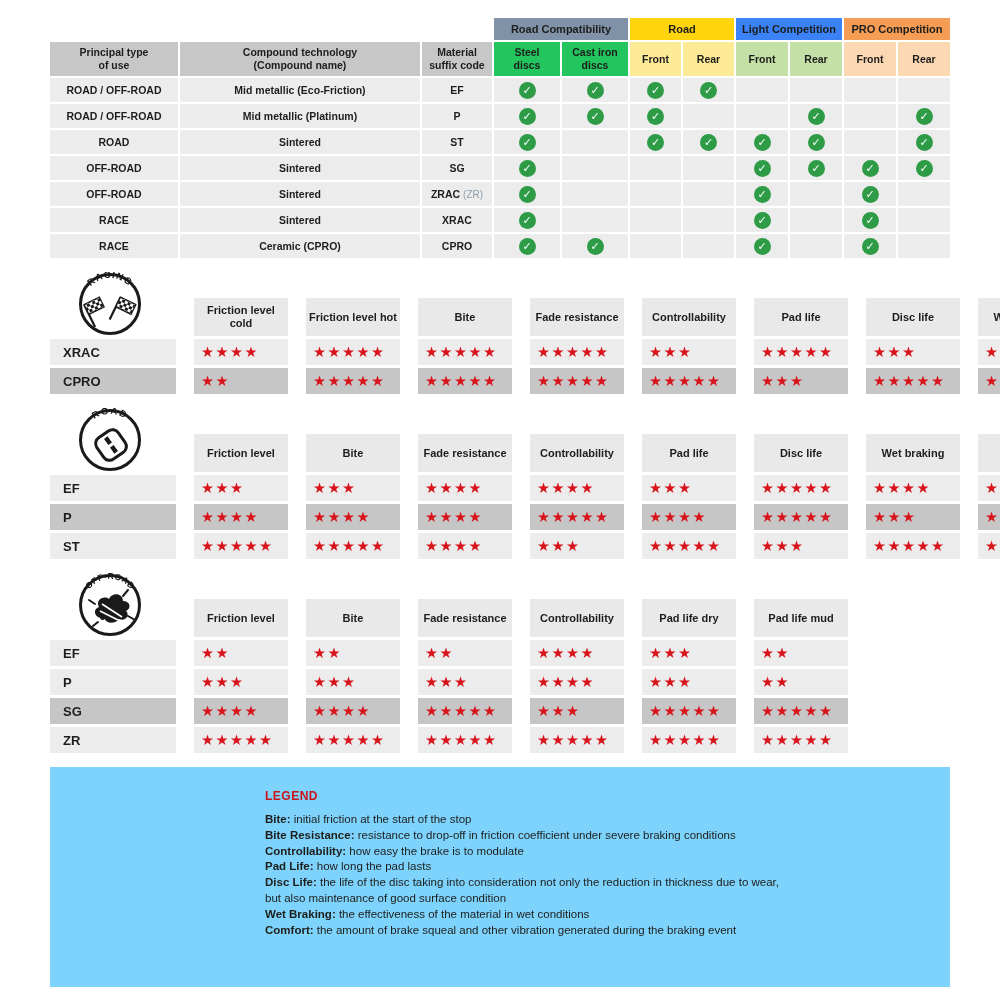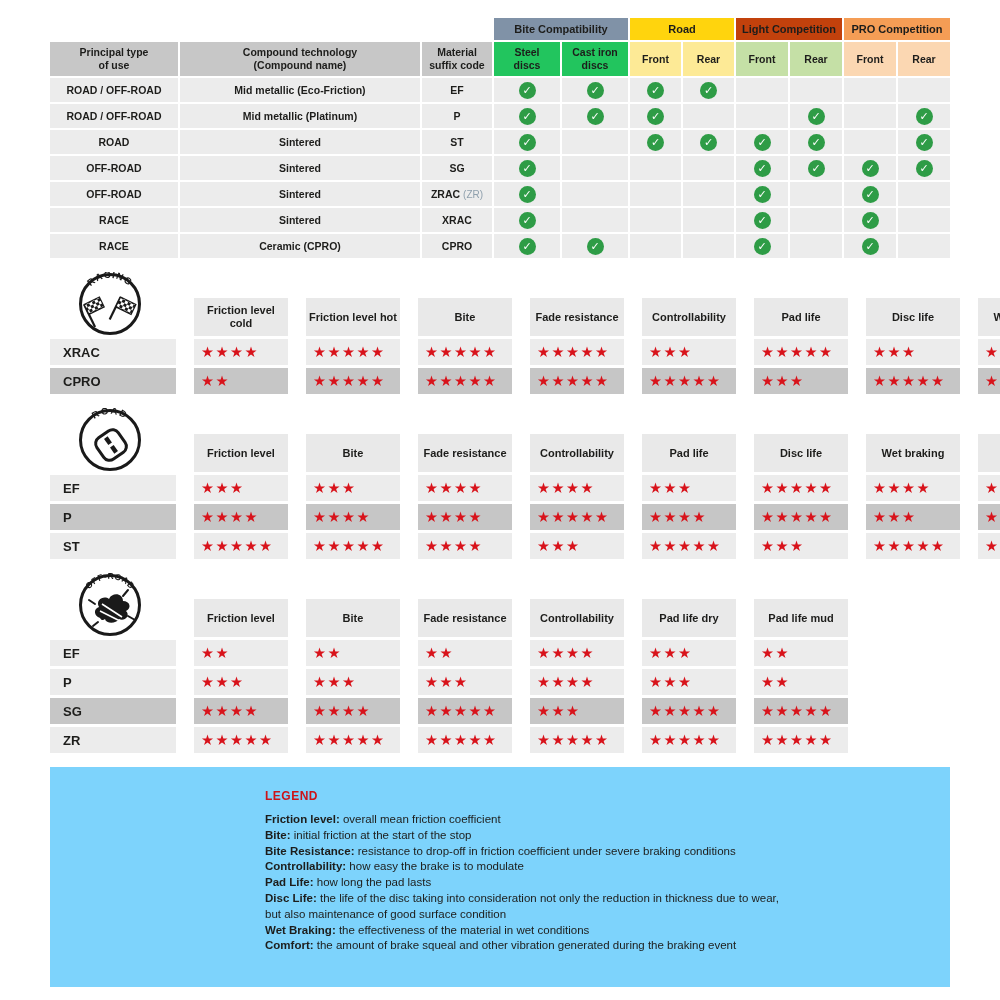--- a/index.html
+++ b/index.html
@@ -6,21 +6,21 @@
   html,body{width:1000px;background:#fff}
   body{font-family:"Liberation Sans","DejaVu Sans",sans-serif;color:#1d1d1b}
   .page{width:1000px;height:1000px;padding:18px 50px 0;overflow:hidden}
 
   
   .compat-grid{display:grid;grid-template-columns:128px 240px 70px 66px 66px 51px 51px 52px 52px 52px 52px;gap:2px}
   .g-spacer{background:transparent}
   .g-head{height:22px;display:flex;align-items:center;justify-content:center;font-weight:bold;font-size:11px;grid-column:span 2}
   .g0{background:#8092a7}
   .g1{background:#ffd40d}
-  .g2{background:#c2410c}
+  .g2{background:#3b82f6}
   .g3{background:#f59d55}
   .sub-head{min-height:34px;display:flex;align-items:center;justify-content:center;text-align:center;font-weight:bold;font-size:10.5px;line-height:1.2;white-space:pre-line;padding:2px}
   .left-head{background:#c7c7c7}
   .s0{background:#22c55e}
   .s1{background:#fdea96}
   .s2{background:#c5e0a6}
   .s3{background:#fbd7b2}
   .c{background:#ececec;height:24px;display:flex;align-items:center;justify-content:center;font-size:10.5px;font-weight:bold;text-align:center}
   .code-note{color:#8fa0ad;font-weight:normal;font-size:10px;margin-left:3px}
   .check{width:17px;height:17px;border-radius:50%;background:#2e9c46;color:#fff;font-size:11px;font-weight:bold;display:flex;align-items:center;justify-content:center;font-family:"DejaVu Sans",sans-serif}
@@ -43,21 +43,21 @@
   .legend-item strong{font-weight:bold}
 </style>
 </head>
 <body>
 
 <div class="page">
 
   <section>
     <div class="compat-grid">
         <div class="g-spacer" style="grid-column: span 3;"></div>
-        <div class="g-head g0">Bite Compatibility</div>
+        <div class="g-head g0">Road Compatibility</div>
         <div class="g-head g1">Road</div>
         <div class="g-head g2">Light Competition</div>
         <div class="g-head g3">PRO Competition</div>
         <div class="sub-head left-head">Principal type
 of use</div>
         <div class="sub-head left-head">Compound technology
 (Compound name)</div>
         <div class="sub-head left-head">Material
 suffix code</div>
         <div class="sub-head s0">Steel
@@ -499,21 +499,20 @@
         </div>
         <div class="r-stars">
           <span class="stars">★★★★★</span>
         </div>
       </div>
   </section>
 
   <section class="legend">
     <div class="legend-title">LEGEND</div>
     <div>
-        <div class="legend-item"><strong>Friction level: </strong><span>overall mean friction coefficient</span></div>
         <div class="legend-item"><strong>Bite: </strong><span>initial friction at the start of the stop</span></div>
         <div class="legend-item"><strong>Bite Resistance: </strong><span>resistance to drop-off in friction coefficient under severe braking conditions</span></div>
         <div class="legend-item"><strong>Controllability: </strong><span>how easy the brake is to modulate</span></div>
         <div class="legend-item"><strong>Pad Life: </strong><span>how long the pad lasts</span></div>
         <div class="legend-item"><strong>Disc Life: </strong><span>the life of the disc taking into consideration not only the reduction in thickness due to wear,
 but also maintenance of good surface condition</span></div>
         <div class="legend-item"><strong>Wet Braking: </strong><span>the effectiveness of the material in wet conditions</span></div>
         <div class="legend-item"><strong>Comfort: </strong><span>the amount of brake squeal and other vibration generated during the braking event</span></div>
       </div>
   </section>

